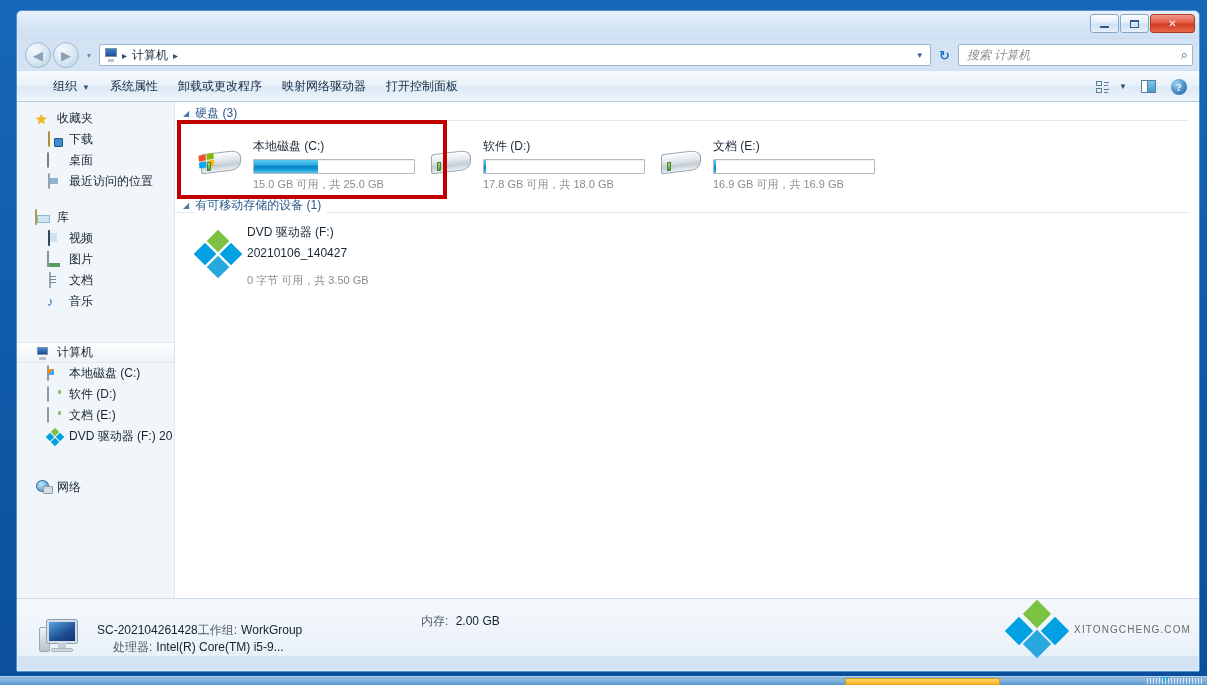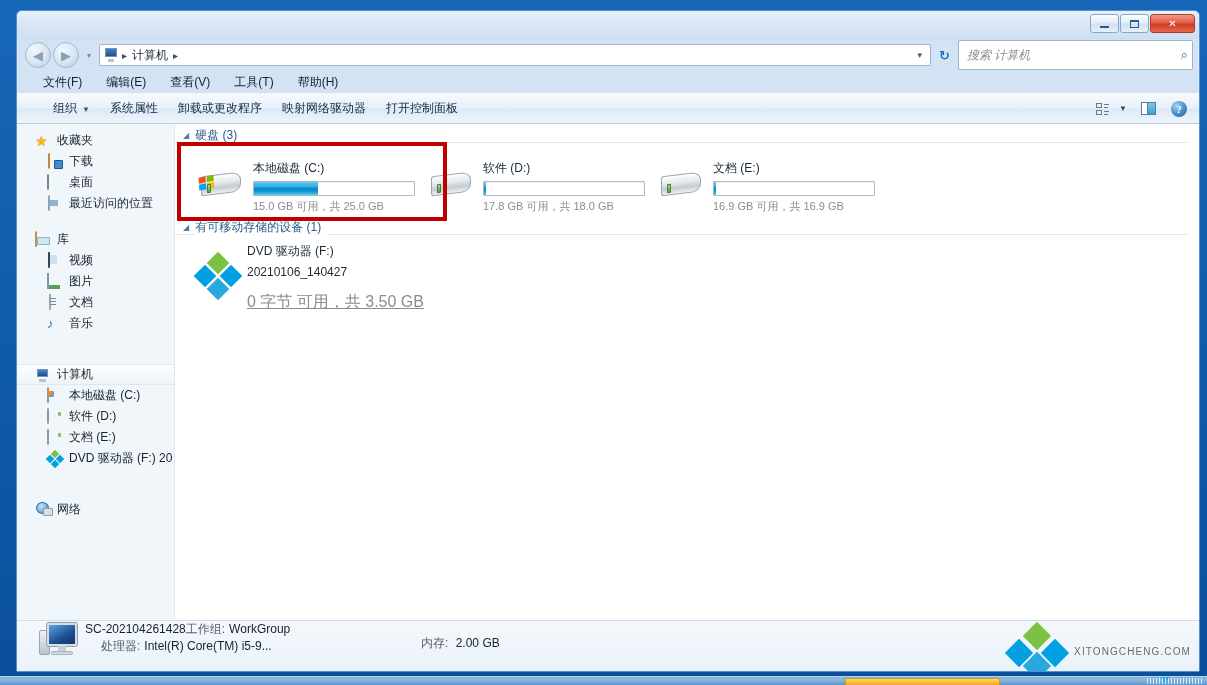--- a/index.html
+++ b/index.html
@@ -109,21 +109,21 @@
     flex: none;
   }
   .pc-icon .scr { position:absolute; left:2px; top:0; width:12px; height:9px; background: linear-gradient(180deg,#3f7fd0,#1d4f93); border:1px solid #7d929f; }
   .pc-icon .base { position:absolute; left:5px; bottom:0; width:6px; height:3px; background:#b9c4cc; }
   .crumb-sep { color: #32506f; font-size: 10px; }
   .crumb { color: #15283c; padding: 0 2px; cursor: default; }
   .addr-drop { color: #3a5b7d; font-size: 9px; padding: 0 5px; cursor: default; }
   .refresh { color: #1d6fbd; font-size: 13px; padding: 0 4px; cursor: default; font-weight: bold;}
   .searchbox {
     width: 235px;
-    height: 30px;
+    height: 22px;
     background: #fff;
     border: 1px solid #9cb5cd;
     border-radius: 2px;
     display: flex; align-items: center;
     padding: 0 4px 0 8px;
     font-size: 12px;
     color: #8e8e8e;
     font-style: italic;
   }
   .searchbox .sp { flex: 1; }
@@ -340,44 +340,44 @@
     border-radius: 1px;
     overflow: hidden;
     margin-bottom: 3px;
     box-shadow: inset 0 1px 1px rgba(0,0,0,0.07);
   }
   .meter .fill {
     height: 100%;
     background: linear-gradient(180deg, #5fc8ef 0%, #2eaee4 36%, #0a86c4 50%, #0f9ad4 72%, #56c6ee 100%);
   }
   .tile-sub { font-size: 11px; color: #8c8c8c; white-space: nowrap; }
-  .dvd-sub { font-size: 16px; color: #8c8c8c; text-decoration: underline; }
+  .dvd-sub { font-size: 11px; color: #8c8c8c; }
   .dvd-line2 { font-size: 12px; color: #1a2835; }
 
   
   .redbox {
     position: absolute;
     left: 2px;
     top: 18px;
     width: 270px;
     height: 79px;
     border: 4px solid #c00000;
     pointer-events: none;
     z-index: 5;
   }
 
   
   .details {
     height: 58px;
     background: linear-gradient(180deg, #f4f8fc 0%, #e9f1f8 100%);
     border-top: 1px solid #cfdce8;
     display: flex;
-    align-items: flex-start;
+    align-items: flex-end;
     padding-left: 22px;
-    gap: 2px;
+    gap: 14px;
     position: relative;
   }
   .det-icon { width: 44px; height: 38px; position: relative; flex: none; }
   .det-icon .mon {
     position:absolute; left:8px; top:2px; width:30px; height:23px;
     background: linear-gradient(150deg,#5aa3e0 0%, #1e4f96 60%, #12356b 100%);
     border: 2px solid #d7dee5; border-radius: 2px;
     box-shadow: 0 0 0 1px #8fa0ae;
   }
   .det-icon .neck { position:absolute; left:19px; top:25px; width:8px; height:5px; background:#c5cfd8; }
@@ -494,27 +494,20 @@
       </div>
 
       <div class="refresh">↻</div>
 
       <div class="searchbox">
         <span class="sp">搜索 计算机</span>
         <span class="mag">⌕</span>
       </div>
     </div>
 
-    <div class="menubar">
-      <div class="mi">文件(F)</div>
-      <div class="mi">编辑(E)</div>
-      <div class="mi">查看(V)</div>
-      <div class="mi">工具(T)</div>
-      <div class="mi">帮助(H)</div>
-    </div>
 
     <div class="toolbar">
       <div class="tbitem">
         <span>组织</span><span class="cv">▼</span>
       </div>
       <div class="tbitem">系统属性</div>
       <div class="tbitem">卸载或更改程序</div>
       <div class="tbitem">映射网络驱动器</div>
       <div class="tbitem">打开控制面板</div>
       <div class="tb-spacer"></div>

